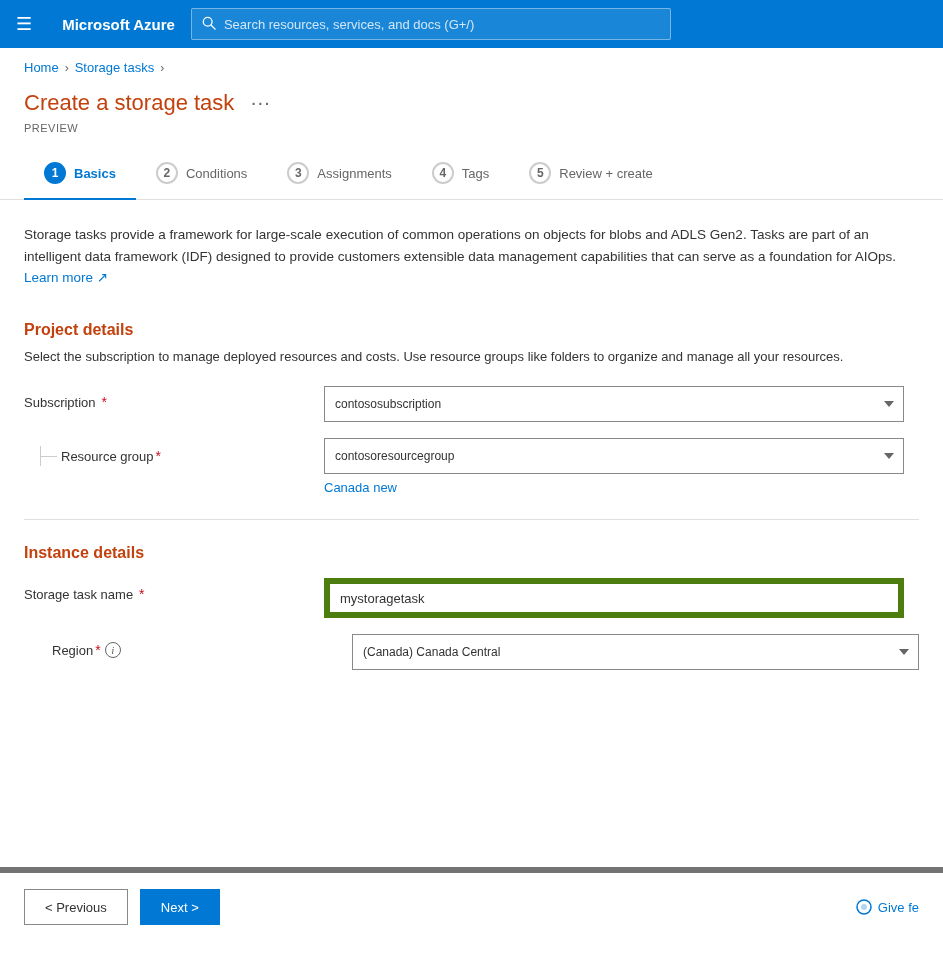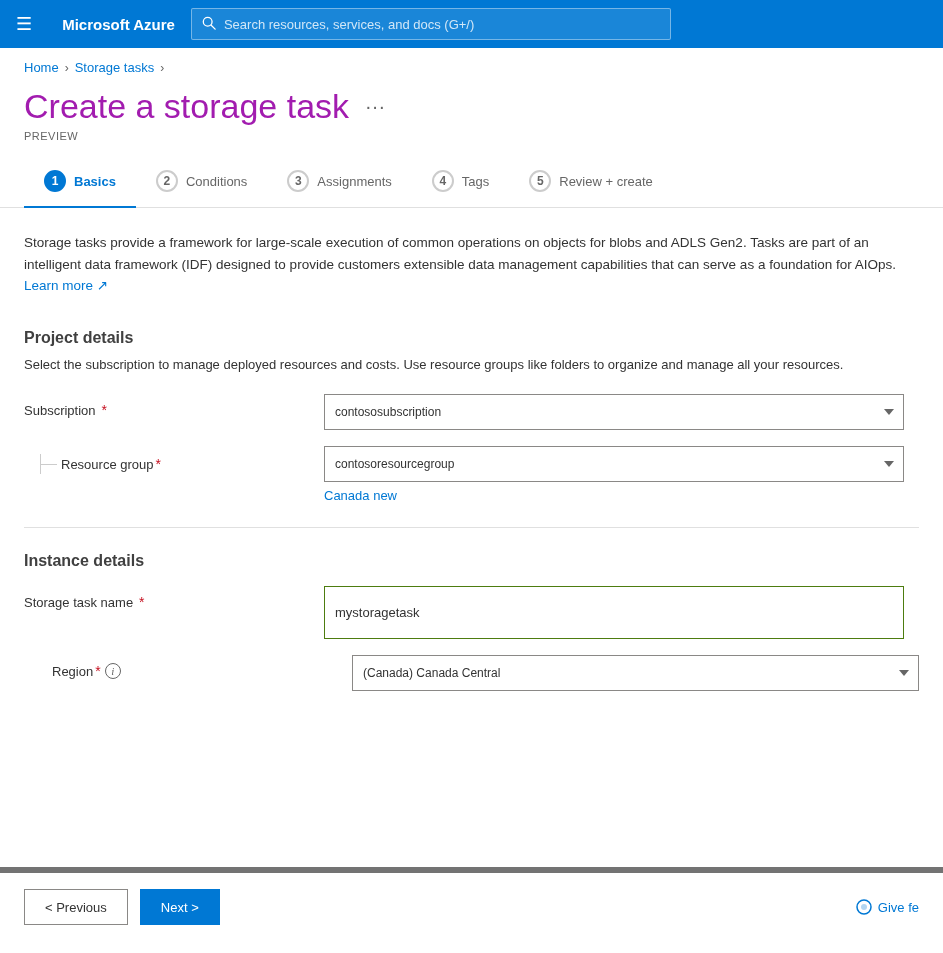--- a/index.html
+++ b/index.html
@@ -74,23 +74,23 @@
     .breadcrumb-sep { color: #666; font-size: 12px; }
 
     
     .page-header {
       padding: 8px 24px 4px;
       display: flex;
       align-items: center;
       gap: 12px;
     }
     .page-title {
-      font-size: 34px;
+      font-size: 22px;
       font-weight: 300;
-      color: #a21caf;
+      color: #c2410c;
     }
     .page-menu-btn {
       background: none;
       border: none;
       cursor: pointer;
       font-size: 20px;
       color: #666;
       padding: 4px;
     }
     .preview-badge {
@@ -164,21 +164,21 @@
     }
     .learn-more-link {
       color: #0078d4;
       text-decoration: none;
     }
 
     
     .section-title {
       font-size: 16px;
       font-weight: 600;
-      color: #404040;
+      color: #c2410c;
       margin-bottom: 8px;
     }
     .section-desc {
       font-size: 13px;
       color: #333;
       margin-bottom: 20px;
       line-height: 1.5;
     }
 
     
@@ -228,22 +228,22 @@
       right: 10px;
       top: 50%;
       transform: translateY(-50%);
       pointer-events: none;
       border-left: 5px solid transparent;
       border-right: 5px solid transparent;
       border-top: 6px solid #666;
     }
     .form-input {
       width: 100%;
-      height: 53px;
-      border: 1px solid #4d7c0f;
+      height: 40px;
+      border: 6px solid #4d7c0f;
       background: white;
       font-size: 13px;
       padding: 0 10px;
       color: #333;
     }
 
     .create-new-link {
       color: #0078d4;
       text-decoration: none;
       font-size: 13px;

